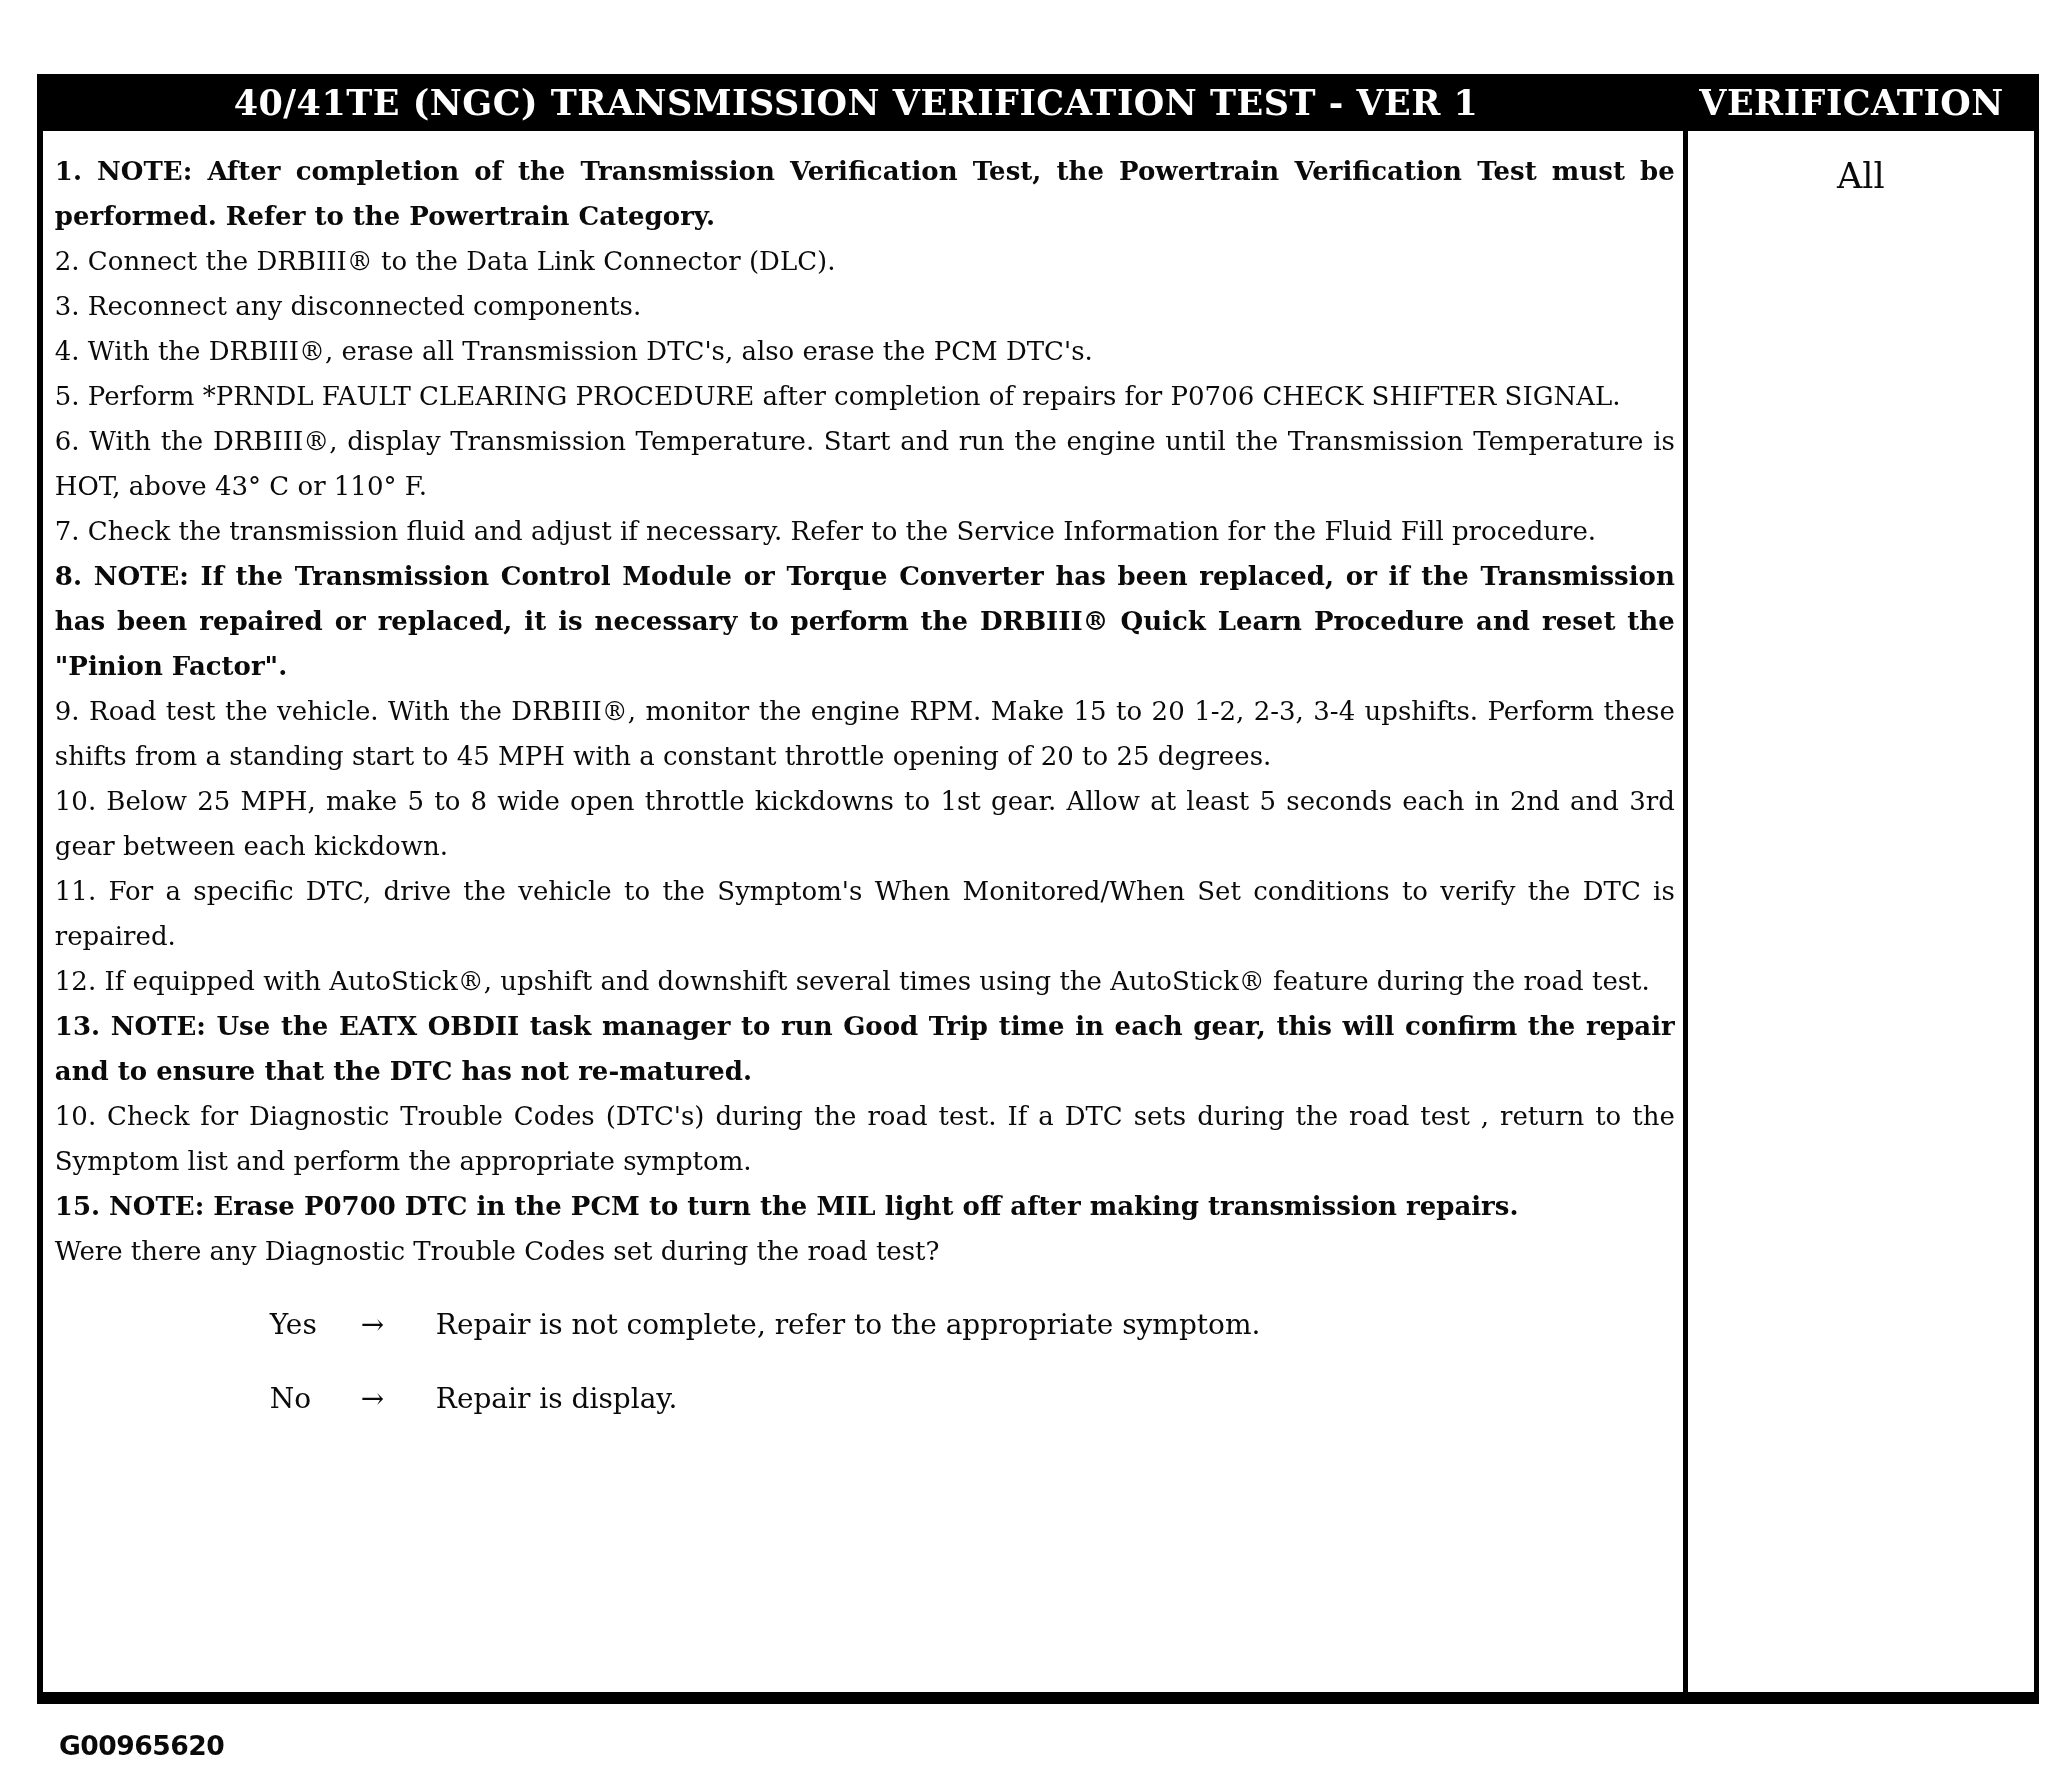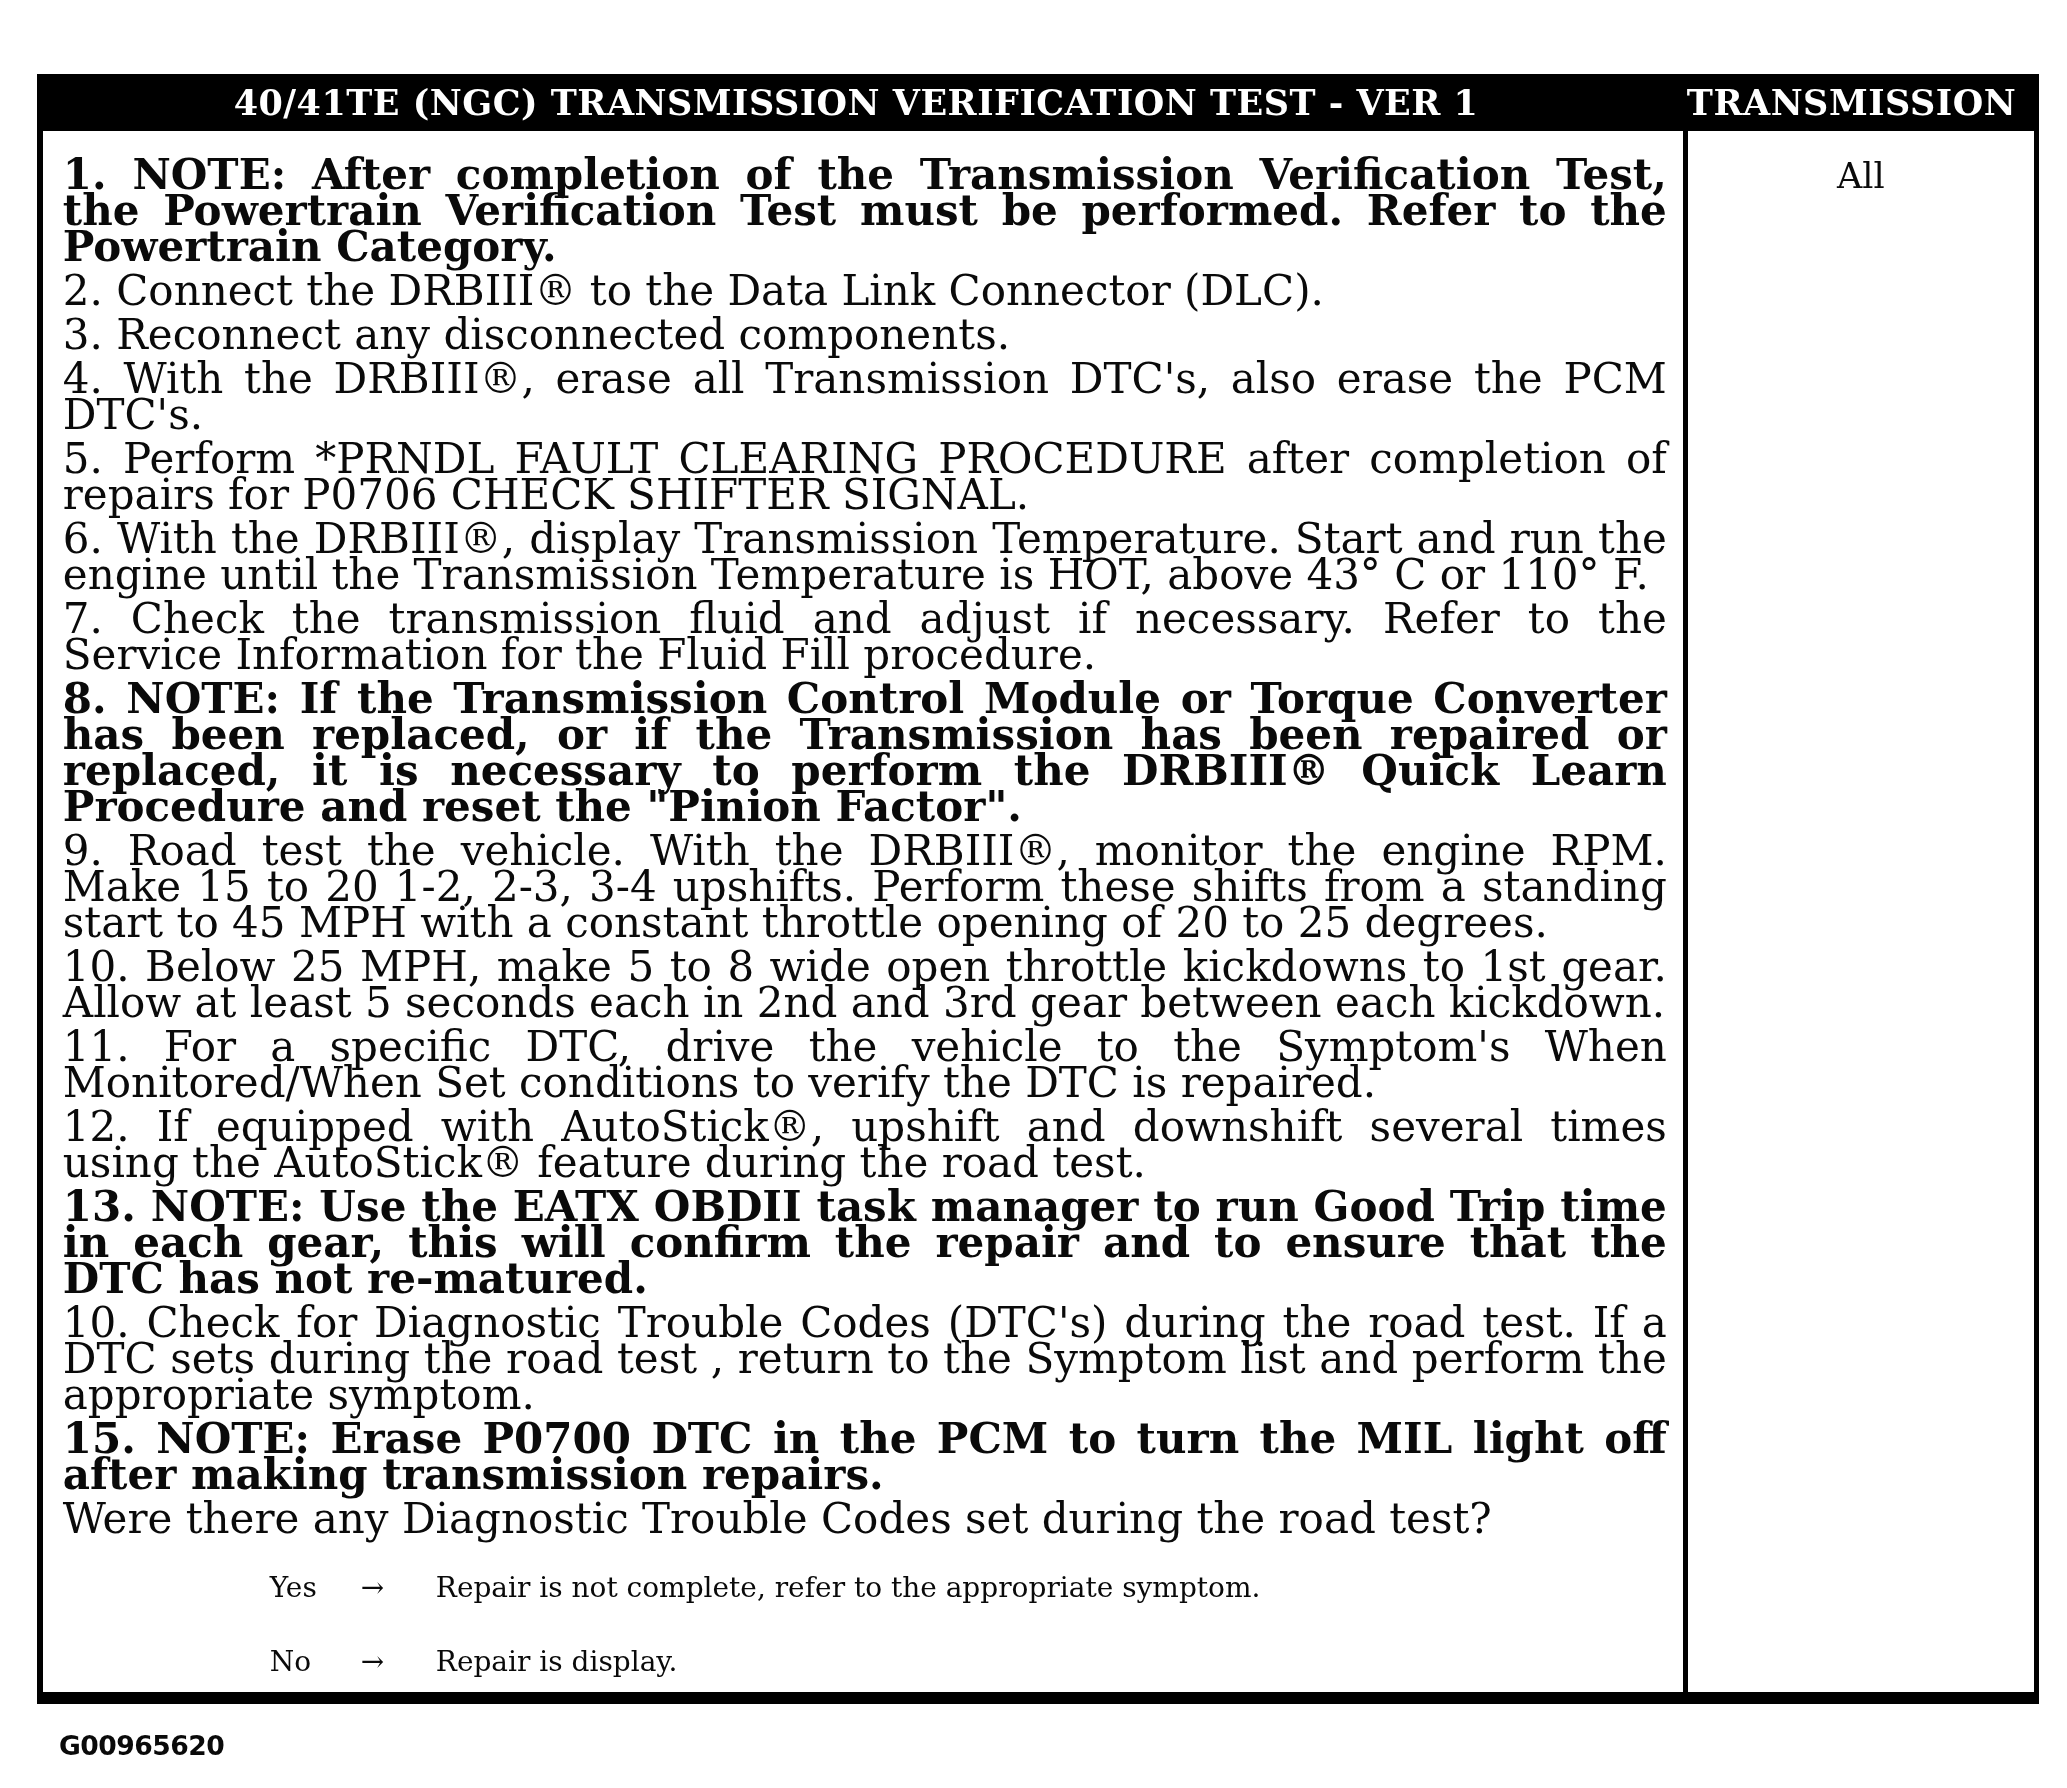--- a/index.html
+++ b/index.html
@@ -58,23 +58,23 @@
     padding: 17.7px 7.9px 0 11.8px;
     overflow: hidden;
   }
   .app-col {
     flex: 1;
     text-align: center;
     padding-top: 25px;
     font-size: 35px;
   }
   .step, .question {
-    margin: 8px;
-    font-size: 42px;
-    line-height: 36px;
+    margin: 0;
+    font-size: 26px;
+    line-height: 45px;
     text-align: justify;
   }
   .step.bold { font-weight: 700; }
   .question { text-align: left; }
   .answer-row {
     display: flex;
     align-items: baseline;
     margin-top: 29.6px;
     font-size: 28px;
     line-height: 44px;
@@ -96,21 +96,21 @@
 </style>
 </head>
 <body>
 
 <div class="page">
 
   <div class="doc-table">
 
     <div class="header-row">
       <div class="header-cell left">40/41TE (NGC) TRANSMISSION VERIFICATION TEST - VER 1</div>
-      <div class="header-cell right">TRANSMISSION</div>
+      <div class="header-cell right">VERIFICATION</div>
     </div>
 
     <div class="body-row">
 
       <div class="main-col">
         <p class="step bold">1. NOTE: After completion of the Transmission Verification Test, the Powertrain Verification Test must be performed. Refer to the Powertrain Category.</p>
         <p class="step">2. Connect the DRBIII® to the Data Link Connector (DLC).</p>
         <p class="step">3. Reconnect any disconnected components.</p>
         <p class="step">4. With the DRBIII®, erase all Transmission DTC's, also erase the PCM DTC's.</p>
         <p class="step">5. Perform *PRNDL FAULT CLEARING PROCEDURE after completion of repairs for P0706 CHECK SHIFTER SIGNAL.</p>

